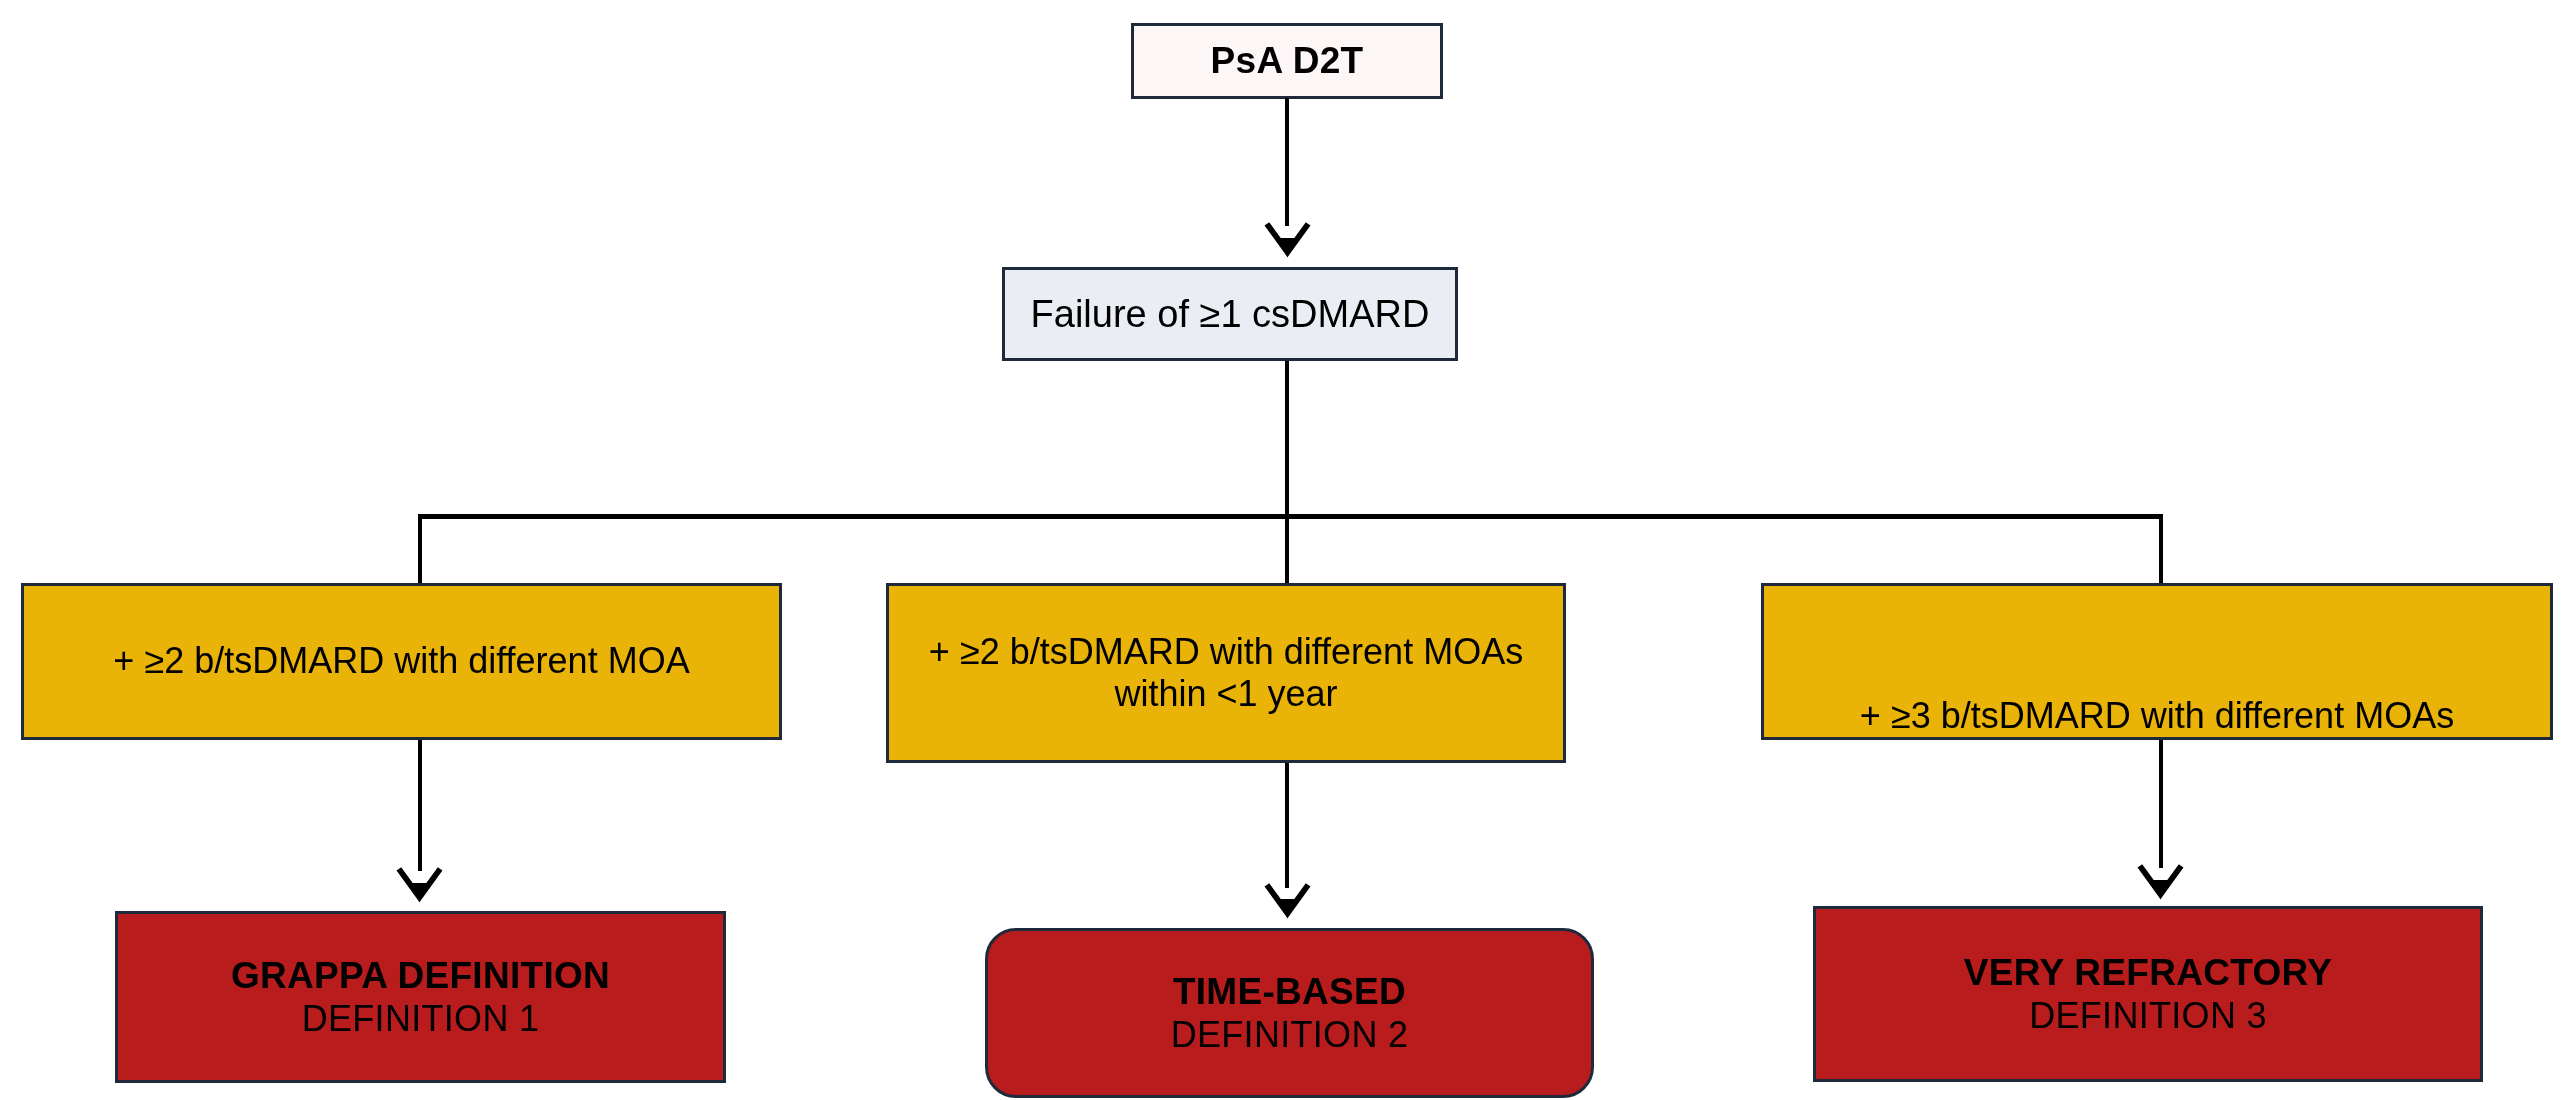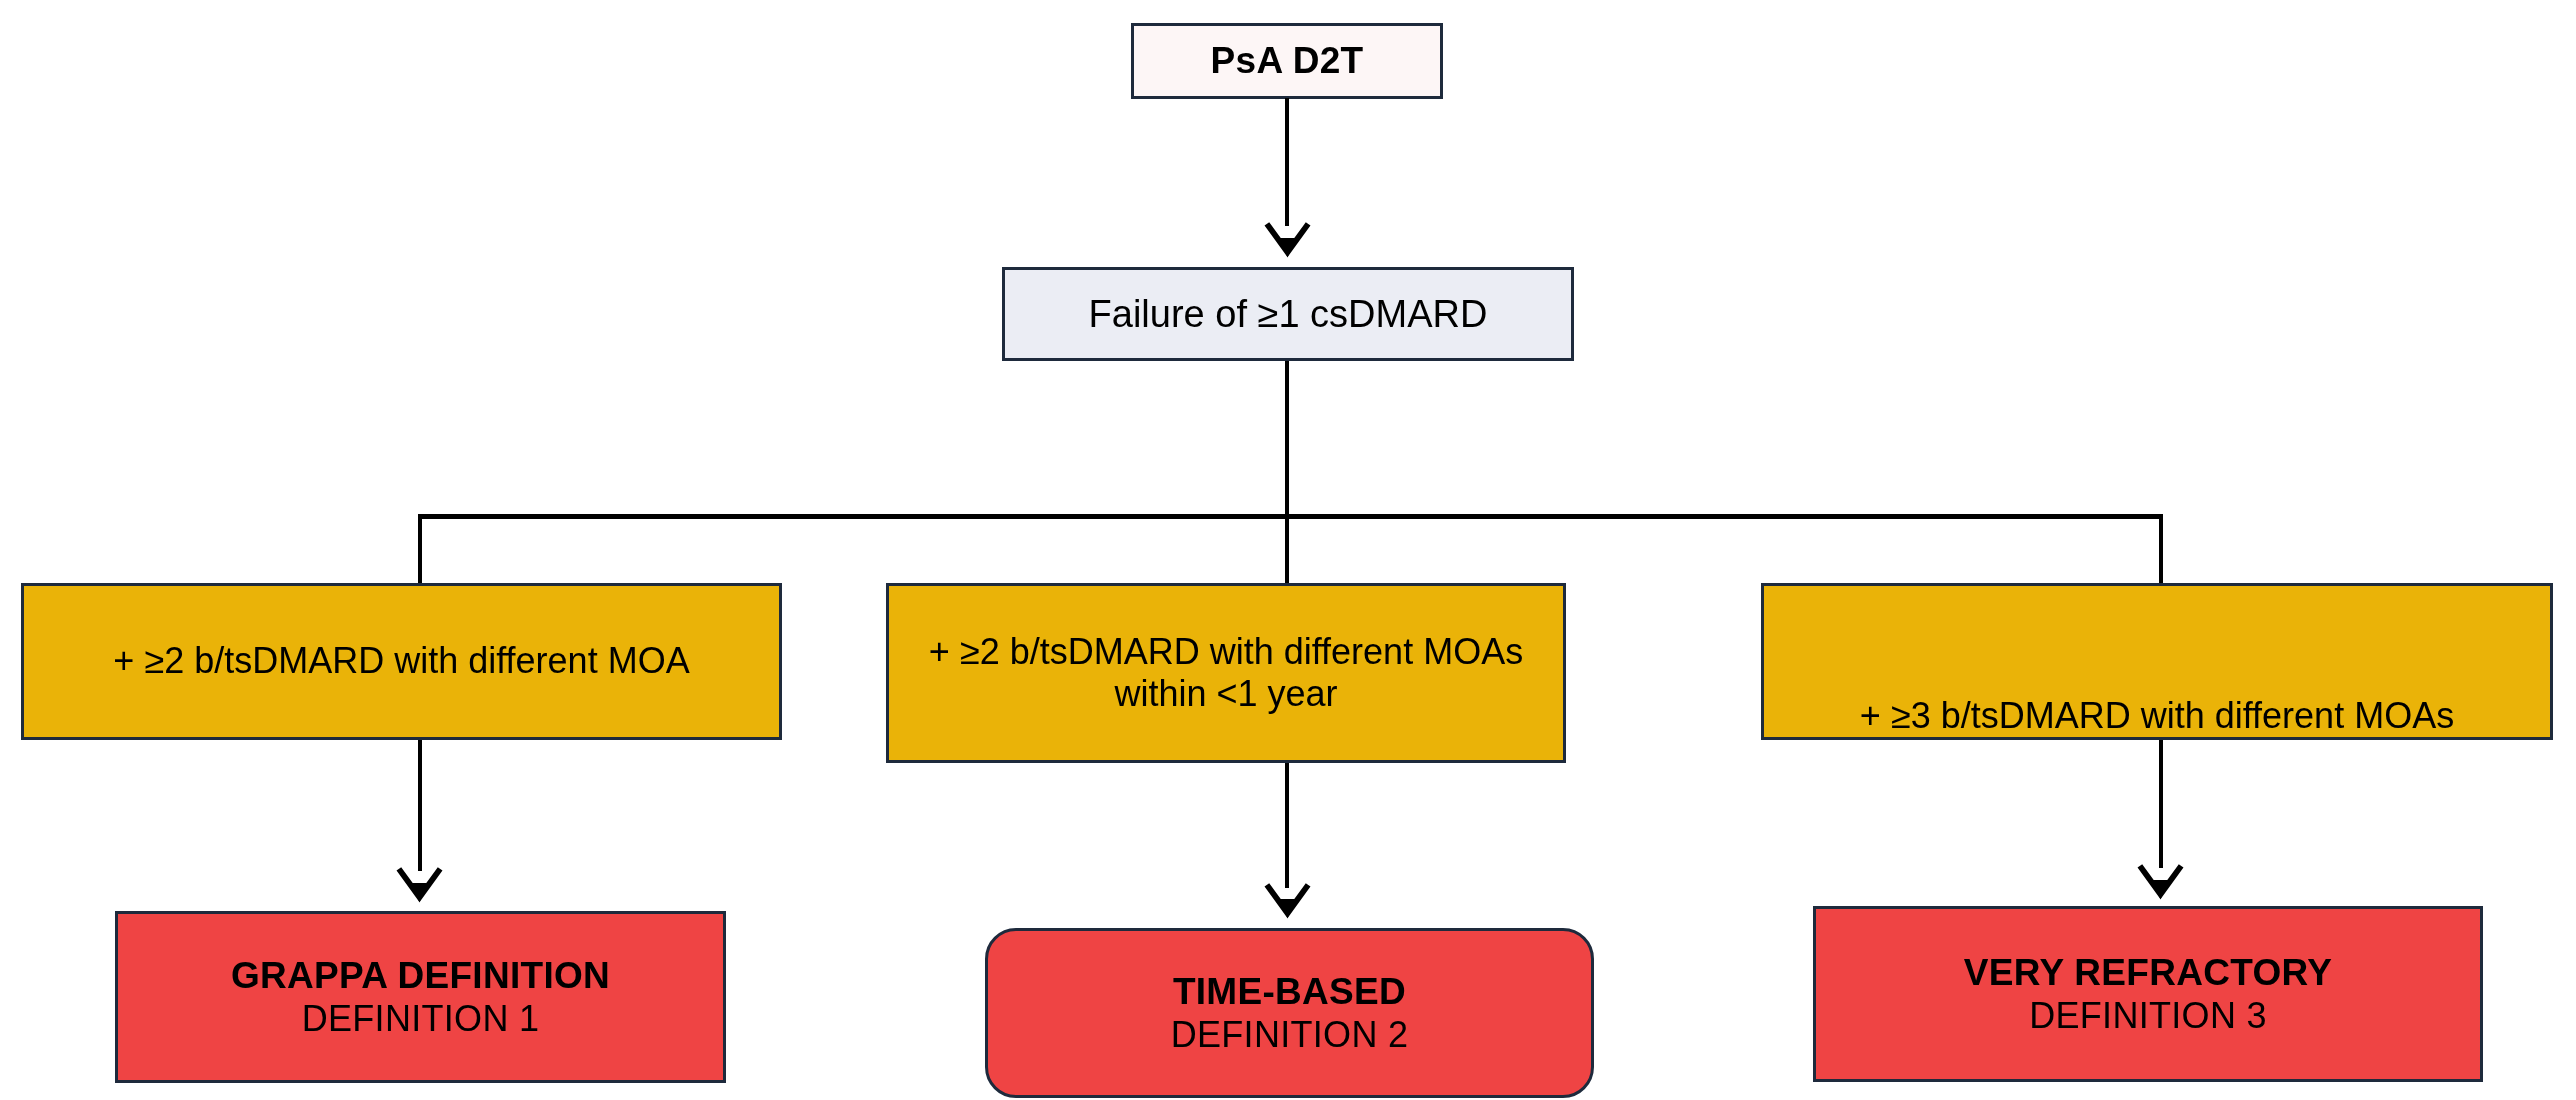--- a/index.html
+++ b/index.html
@@ -10,31 +10,31 @@
   .node{position:absolute;box-sizing:border-box;display:flex;align-items:center;
         justify-content:center;text-align:center;border:3.8px solid #1e2a3c;
         line-height:1.18;}
   .node .inner{width:100%;padding:0 7.7px;box-sizing:border-box;}
 
   
   #n-psa{left:1131px;top:11.5px;width:312px;height:76px;background:#fdf6f6;
          font-size:37px;font-weight:bold;letter-spacing:0.3px;}
 
   
-  #n-csdmard{left:1002px;top:256px;width:572px;height:94px;background:#ebedf4;
+  #n-csdmard{left:1002px;top:256px;width:456px;height:94px;background:#ebedf4;
              font-size:38px;font-weight:normal;}
 
   
   .crit{background:#eab308;font-size:36px;font-weight:normal;}
   #n-crit1{left:21px;top:572px;width:761px;height:157px;}
   #n-crit2{left:886px;top:572px;width:680px;height:180px;}
   #n-crit3{left:1761px;top:572px;width:792px;height:157px;align-items:flex-end;}
 
   
-  .defn{background:#ef4444;}
+  .defn{background:#b91c1c;}
   .defn .t1{font-size:37px;font-weight:bold;letter-spacing:0.3px;display:block;}
   .defn .t2{font-size:36px;font-weight:normal;letter-spacing:0.3px;display:block;}
   #n-def1{left:115px;top:900px;width:611px;height:172px;}
   #n-def2{left:985px;top:917px;width:609px;height:170px;border-radius:31px;}
   #n-def3{left:1813px;top:895px;width:670px;height:176px;}
 
   
   .vline{position:absolute;background:#000;width:3.8px;}
   .hline{position:absolute;background:#000;height:4.5px;}
 

